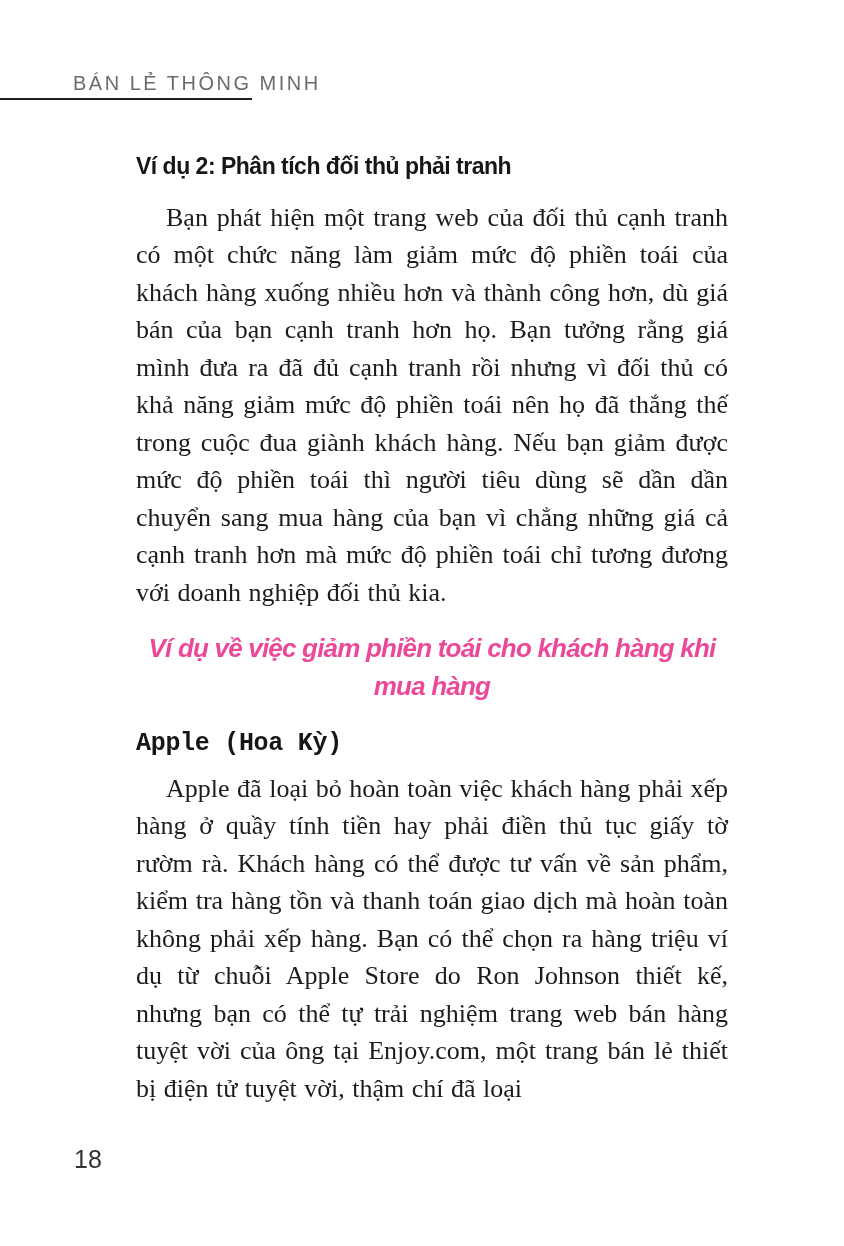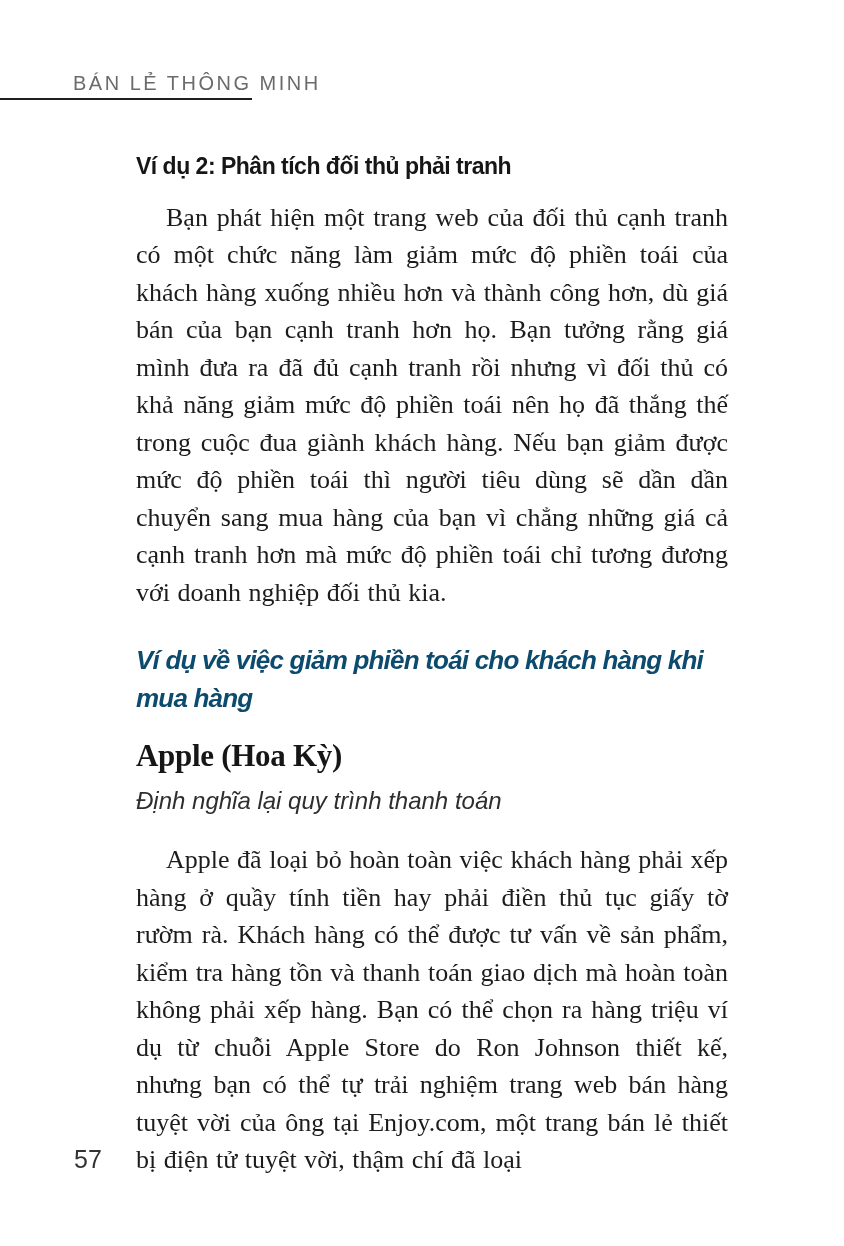--- a/index.html
+++ b/index.html
@@ -72,28 +72,28 @@
     margin: 17px 0 13px 0;
     text-align: left;
   }
 
   .section-heading {
     font-family: "Liberation Sans", "DejaVu Sans", sans-serif;
     font-size: 26px;
     font-weight: 700;
     font-style: italic;
     letter-spacing: -0.8px;
-    color: #0c4a6e;
-    margin: 31px 0 20px 0;
-    text-align: left;
+    color: #ec4899;
+    margin: 19px 0 20px 0;
+    text-align: center;
   }
 
   .company-heading {
-    font-family: Liberation Serif, serif;
-    font-size: 31px;
+    font-family: Liberation Mono, monospace;
+    font-size: 25px;
     font-weight: 700;
     letter-spacing: -0.3px;
     color: #161616;
     margin: 0 0 7px 0;
     text-align: left;
   }
 
   .tagline {
     font-family: "Liberation Sans", "DejaVu Sans", sans-serif;
     font-size: 24px;
@@ -127,21 +127,20 @@
 
 
     <h3 class="example-heading">Ví dụ 2: Phân tích đối thủ phải tranh</h3>
 
     <p class="body-para">Bạn phát hiện một trang web của đối thủ cạnh tranh có một chức năng làm giảm mức độ phiền toái của khách hàng xuống nhiều hơn và thành công hơn, dù giá bán của bạn cạnh tranh hơn họ. Bạn tưởng rằng giá mình đưa ra đã đủ cạnh tranh rồi nhưng vì đối thủ có khả năng giảm mức độ phiền toái nên họ đã thắng thế trong cuộc đua giành khách hàng. Nếu bạn giảm được mức độ phiền toái thì người tiêu dùng sẽ dần dần chuyển sang mua hàng của bạn vì chẳng những giá cả cạnh tranh hơn mà mức độ phiền toái chỉ tương đương với doanh nghiệp đối thủ kia.</p>
 
     <h2 class="section-heading">Ví dụ về việc giảm phiền toái cho khách hàng khi mua hàng</h2>
 
     <h3 class="company-heading">Apple (Hoa Kỳ)</h3>
 
-    <p class="tagline">Định nghĩa lại quy trình thanh toán</p>
 
     <p class="body-para">Apple đã loại bỏ hoàn toàn việc khách hàng phải xếp hàng ở quầy tính tiền hay phải điền thủ tục giấy tờ rườm rà. Khách hàng có thể được tư vấn về sản phẩm, kiểm tra hàng tồn và thanh toán giao dịch mà hoàn toàn không phải xếp hàng. Bạn có thể chọn ra hàng triệu ví dụ từ chuỗi Apple Store do Ron Johnson thiết kế, nhưng bạn có thể tự trải nghiệm trang web bán hàng tuyệt vời của ông tại Enjoy.com, một trang bán lẻ thiết bị điện tử tuyệt vời, thậm chí đã loại</p>
 
   </main>
 
-  <span class="page-number">57</span>
+  <span class="page-number">18</span>
 
 </div>
 
 </body></html>

